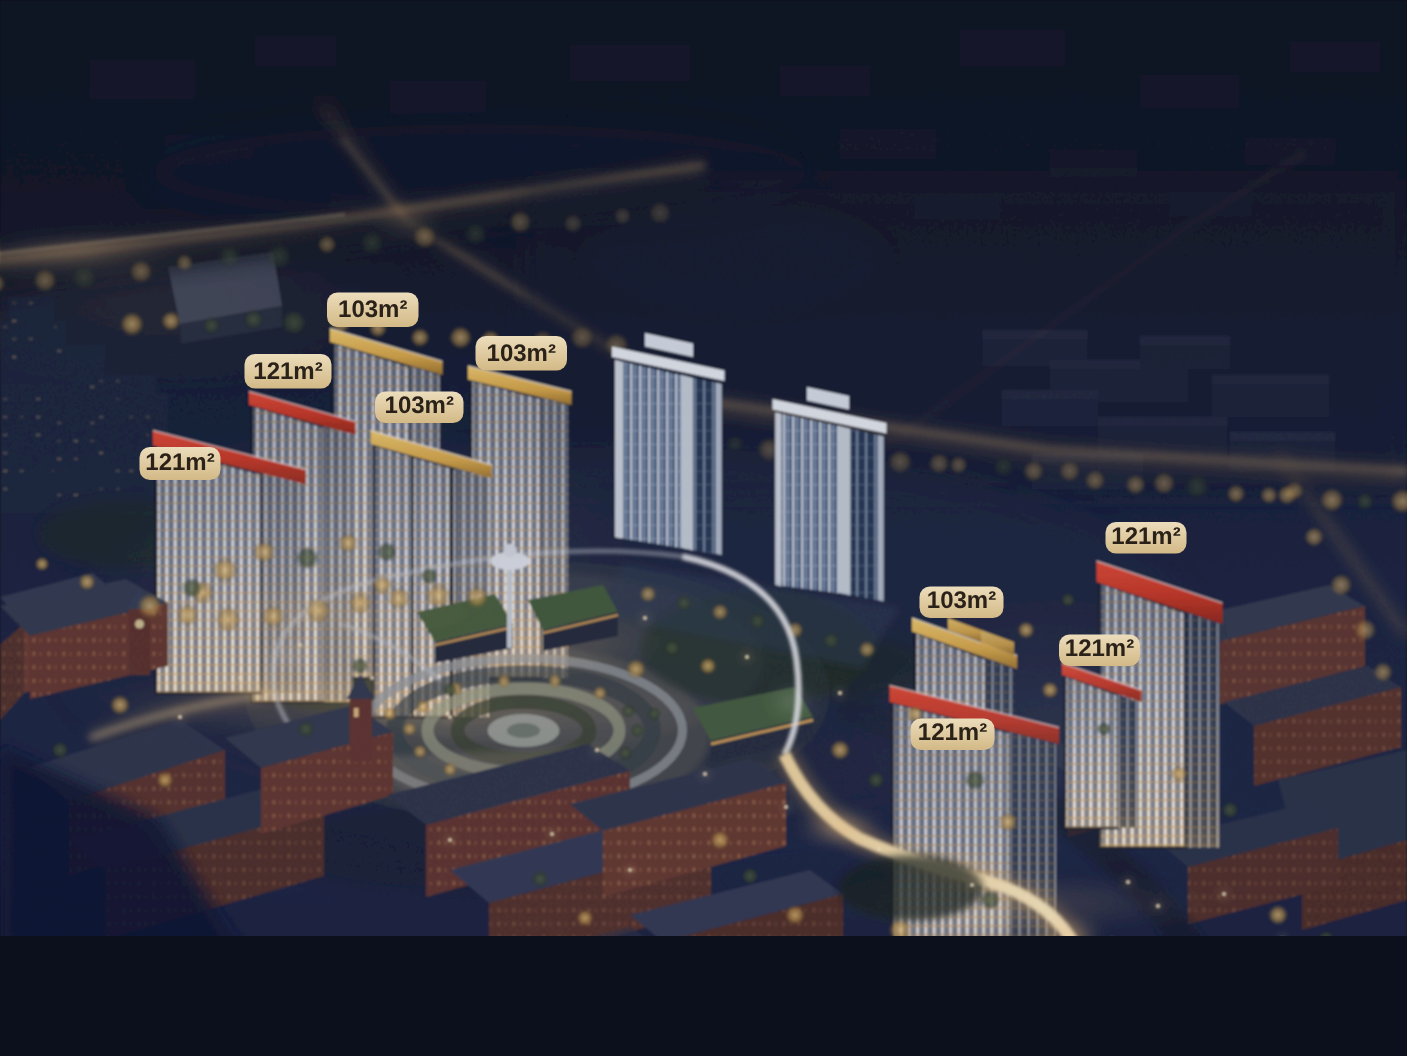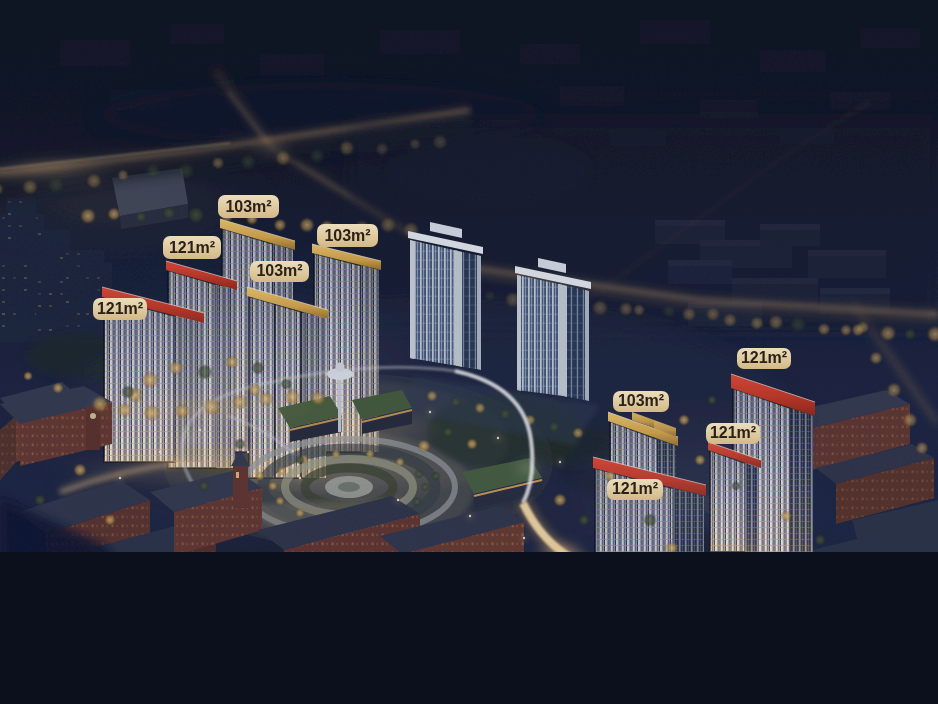--- a/index.html
+++ b/index.html
@@ -1,13 +1,13 @@
 <!DOCTYPE html>
 <html><head><meta charset="utf-8">
-<style>html,body{margin:0;padding:0;background:#0b101c;}#scene{width:938px;height:552px;position:relative;overflow:hidden;}</style>
+<style>html,body{margin:0;padding:0;background:#0b101c;}#scene{width:938px;height:624px;position:relative;overflow:hidden;}</style>
 </head><body>
 <div id="scene">
 <svg width="938" height="704" viewBox="0 0 938 704">
 <defs>
 <linearGradient id="sky" x1="0" y1="0" x2="0" y2="1">
  <stop offset="0" stop-color="#101627"></stop>
  <stop offset="0.30" stop-color="#151e33"></stop>
  <stop offset="0.55" stop-color="#1a2440"></stop>
  <stop offset="0.8" stop-color="#1d2746"></stop>
  <stop offset="1" stop-color="#141d38"></stop>

